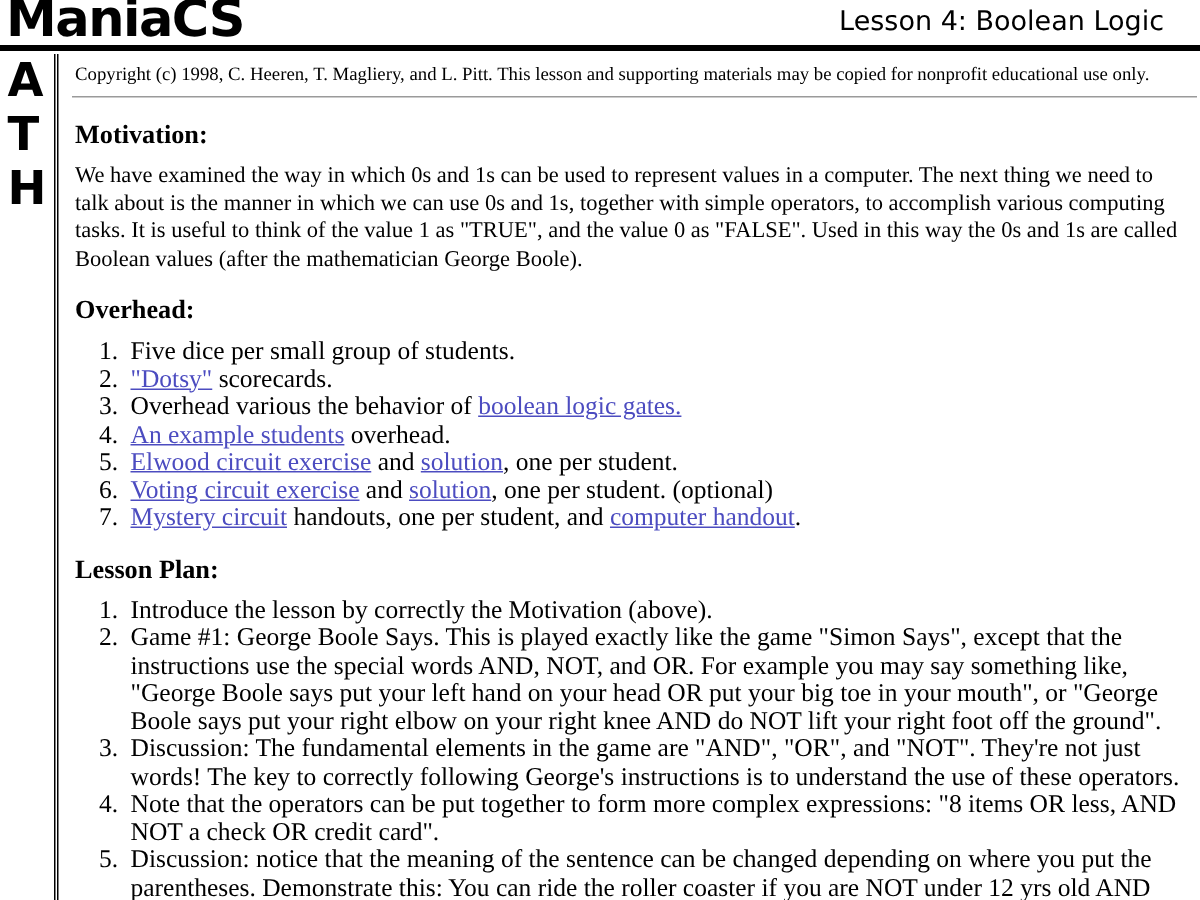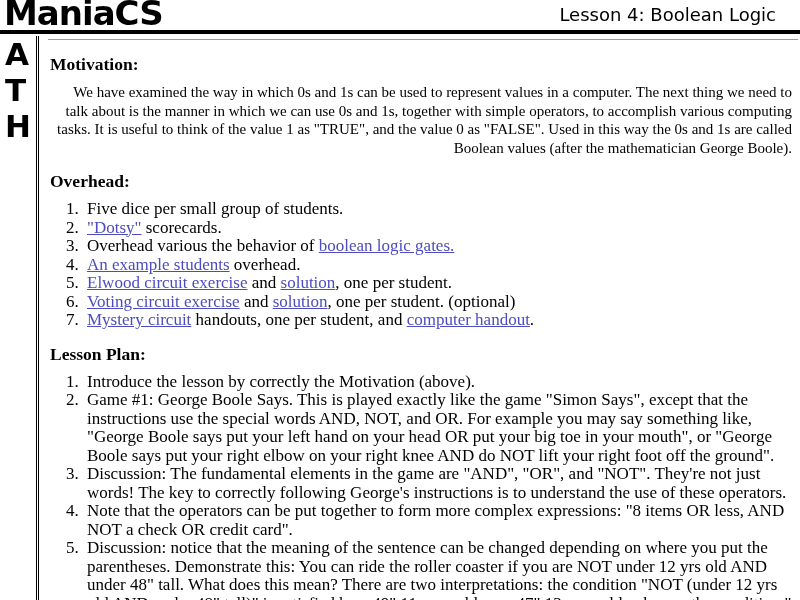--- a/index.html
+++ b/index.html
@@ -102,21 +102,21 @@
     font-size: 17.5px;
     margin: 14px 0 9px 0;
     padding: 0;
     line-height: 20px;
   }
 
   p.body-text {
     font-size: 15px;
     line-height: 18.5px;
     margin: 0 0 2px 0;
-    text-align: right;
+    text-align: left;
   }
 
   ol.doc-list {
     margin: 0;
     padding: 0 0 0 33px;
     font-size: 17px;
     line-height: 18.5px;
   }
   ol.doc-list > li {
     margin: 0;
@@ -139,20 +139,21 @@
 </div>
 
 <div class="logo-math-vertical">
   <span>A</span>
   <span>T</span>
   <span>H</span>
 </div>
 
 <div class="page-frame">
 
+  <div class="copyright-bar">Copyright (c) 1998, C. Heeren, T. Magliery, and L. Pitt. This lesson and supporting materials may be copied for nonprofit educational use only.</div>
   <div class="copyright-rule"></div>
 
   <div class="content">
 
     <h2 class="section-heading">Motivation:</h2>
     <p class="body-text">We have examined the way in which 0s and 1s can be used to represent values in a computer. The next thing we need to talk about is the manner in which we can use 0s and 1s, together with simple operators, to accomplish various computing tasks. It is useful to think of the value 1 as "TRUE", and the value 0 as "FALSE". Used in this way the 0s and 1s are called Boolean values (after the mathematician George Boole).</p>
 
     <h2 class="section-heading">Overhead:</h2>
     <ol class="doc-list tight">
         <li><span>Five dice per small group of students.</span></li>

